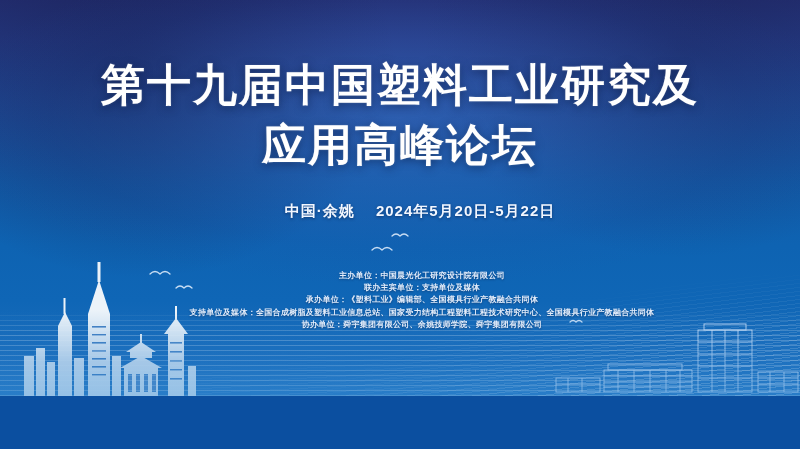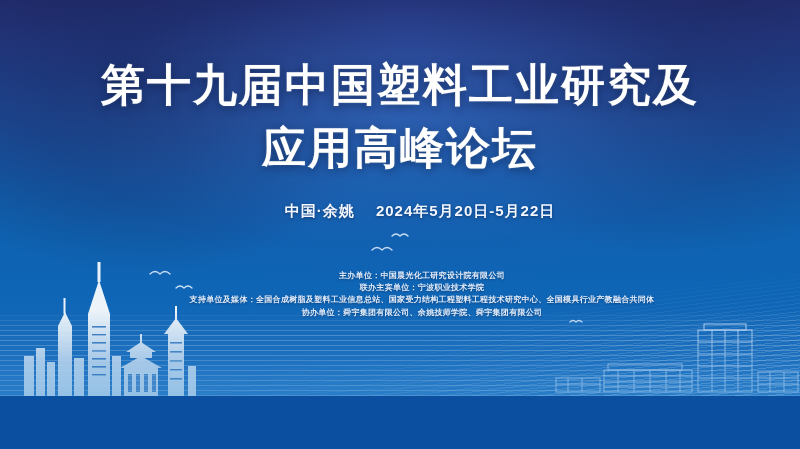--- a/index.html
+++ b/index.html
@@ -45,21 +45,21 @@
   .content{position:absolute;left:0;top:0;width:800px;height:449px;}
 
   .title{
     position:absolute;left:0;right:0;top:58px;
     text-align:center;color:#ffffff;
     font-size:44px;line-height:54px;font-weight:bold;
     letter-spacing:2px;
     text-shadow:0 2px 8px rgba(8,22,60,.55), 0 0 2px rgba(255,255,255,.25);
   }
   .title .l1{display:block;}
-  .title .l2{display:block;margin-top:12px;font-family:Liberation Mono, monospace;}
+  .title .l2{display:block;margin-top:6px;}
 
   .subtitle{
     position:absolute;left:0;right:0;top:200px;
     text-align:center;color:#f2f7ff;
     font-size:15px;line-height:22px;font-weight:bold;letter-spacing:1px;
     text-shadow:0 1px 3px rgba(8,22,60,.5);
     padding-left:40px;
   }
   .subtitle .city{margin-right:16px;}
 
@@ -244,19 +244,20 @@
       <span class="l2">应用高峰论坛</span>
     </div>
 
     <div class="subtitle">
       <span class="city">中国·余姚</span>
       <span>2024年5月20日-5月22日</span>
     </div>
 
     <div class="orgs">
       <div>主办单位：中国晨光化工研究设计院有限公司</div>
-      <div>联办主宾单位：宁波职业技术学院</div>
+      <div>联办主宾单位：支持单位及媒体</div>
+      <div>承办单位：《塑料工业》编辑部、全国模具行业产教融合共同体</div>
       <div>支持单位及媒体：全国合成树脂及塑料工业信息总站、国家受力结构工程塑料工程技术研究中心、全国模具行业产教融合共同体</div>
       <div>协办单位：舜宇集团有限公司、余姚技师学院、舜宇集团有限公司</div>
     </div>
 
   </div>
 </div>
 
 </body></html>

